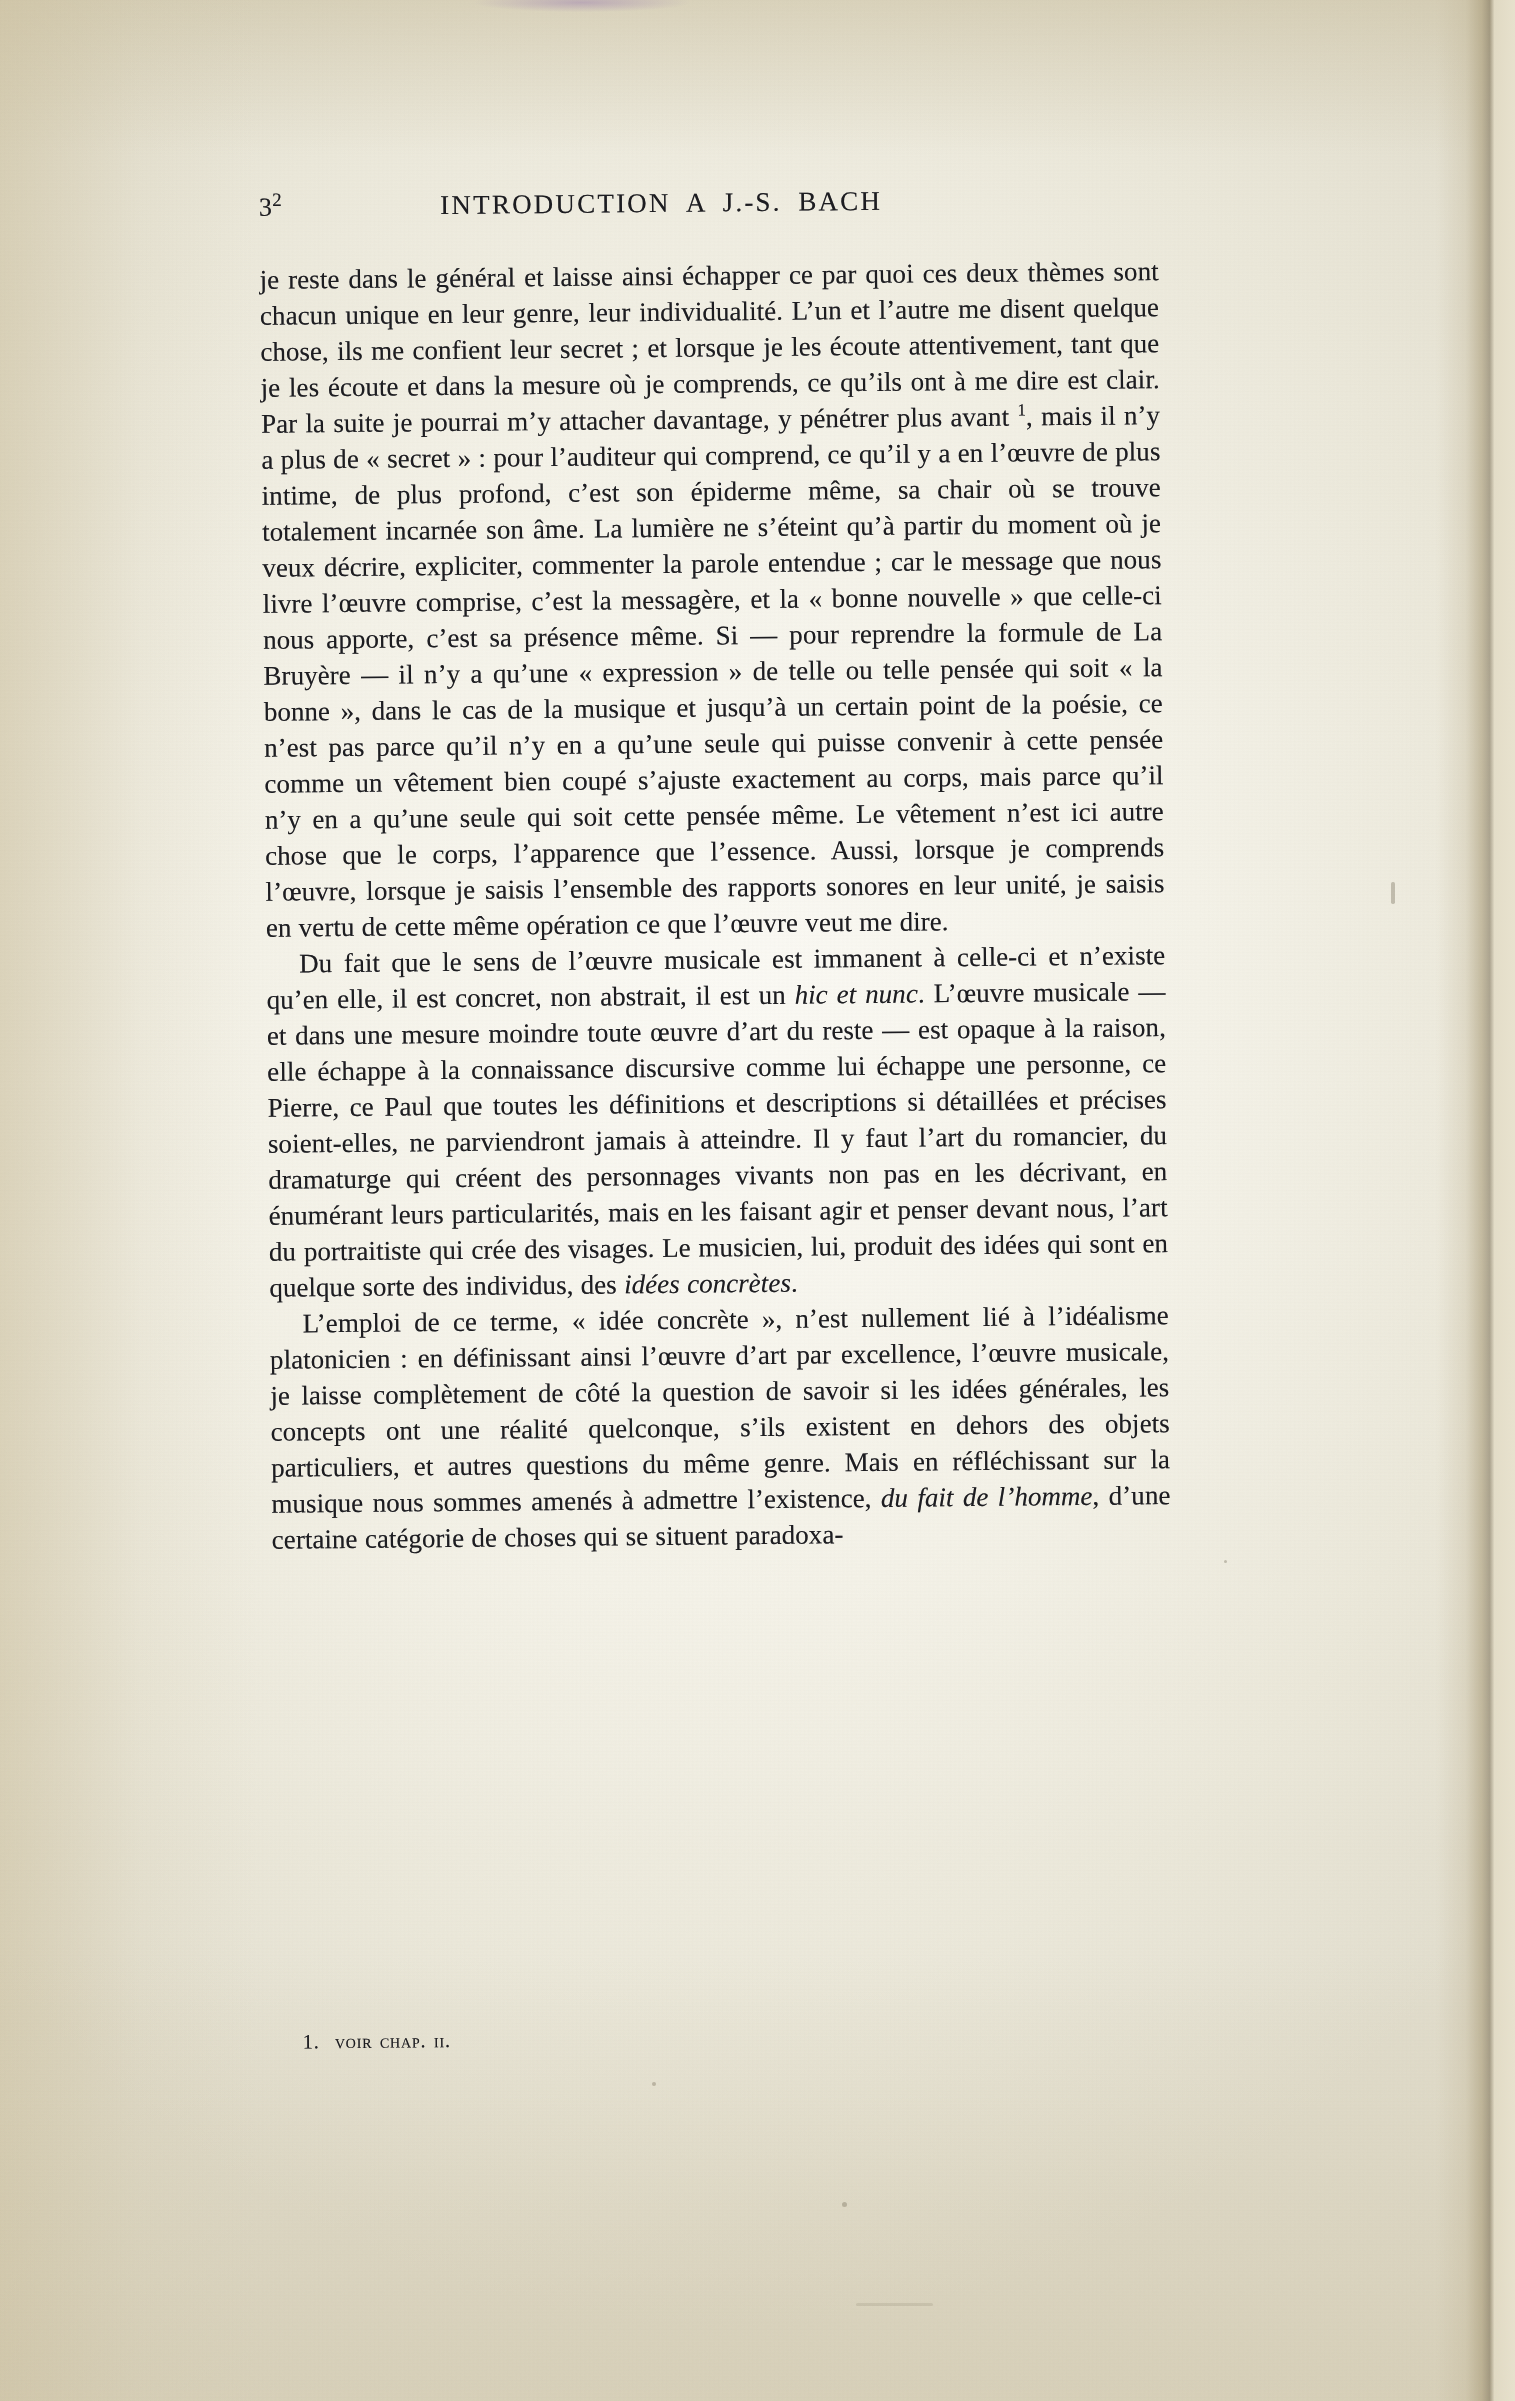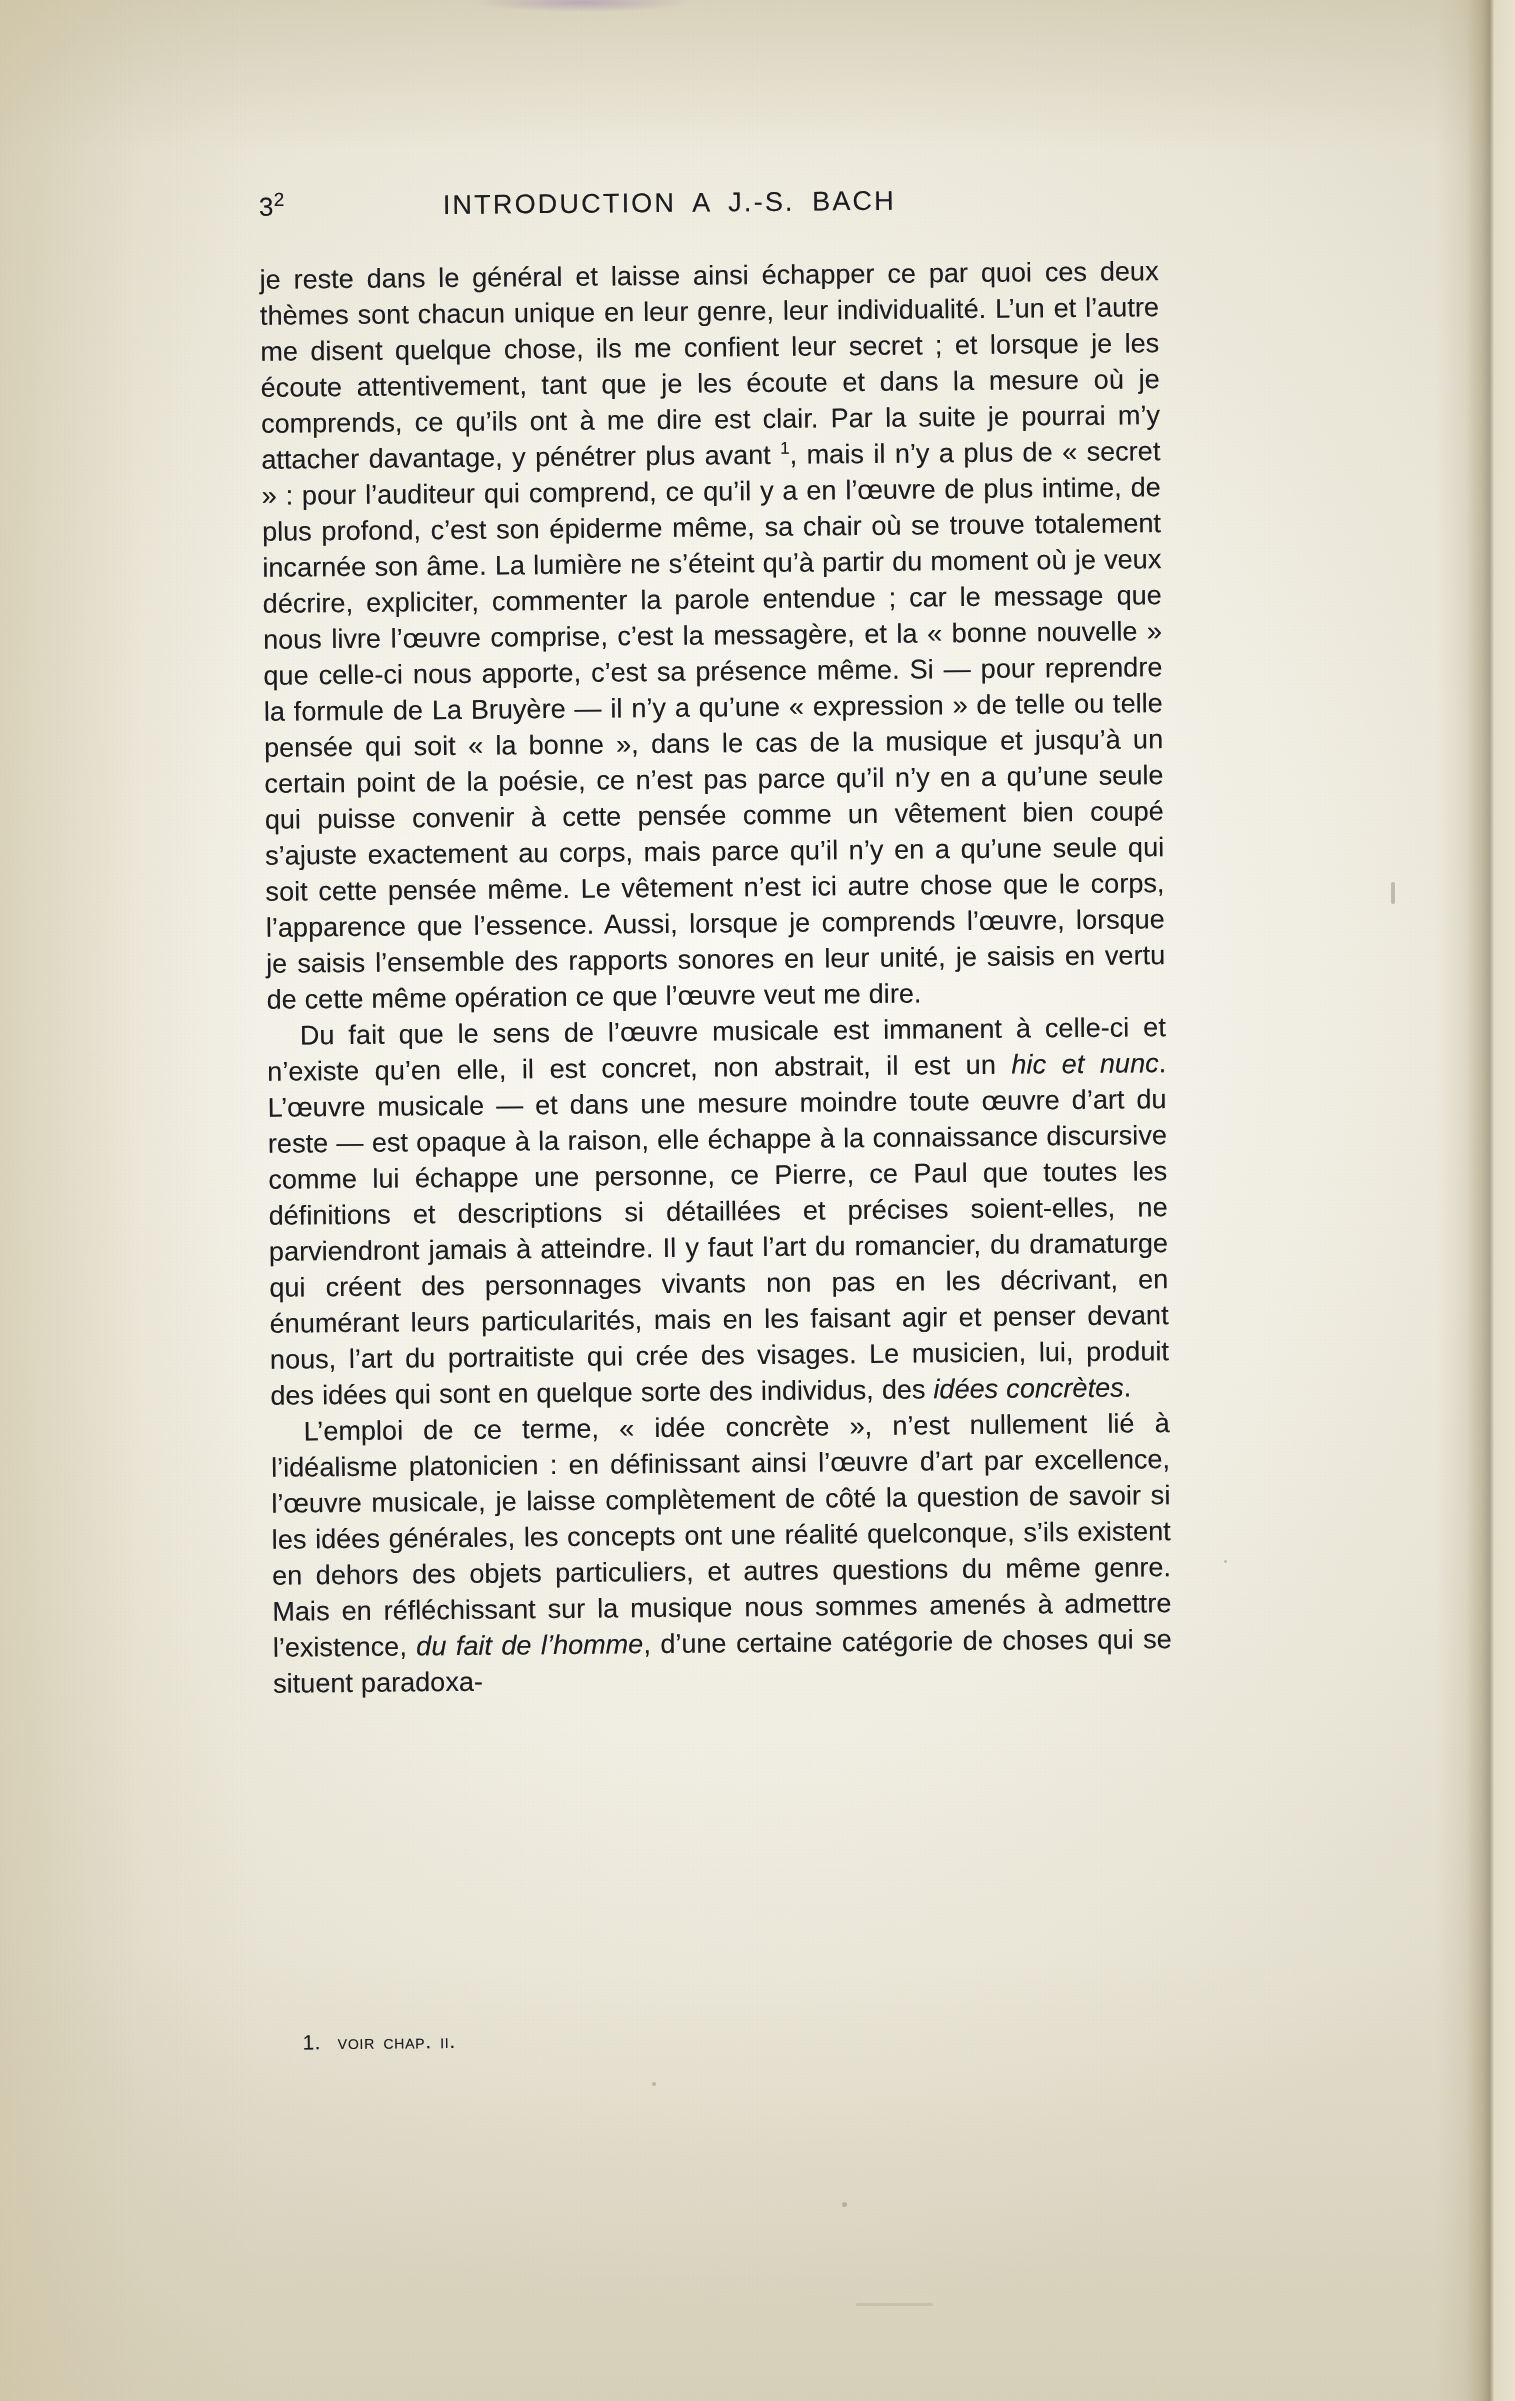--- a/index.html
+++ b/index.html
@@ -7,21 +7,21 @@
     margin: 0;
     padding: 0;
     background: #8d8d8d;
   }
   .page {
     position: relative;
     width: 1515px;
     height: 2401px;
     overflow: hidden;
     background: #eceadf;
-    font-family: Liberation Sans, sans-serif;
+    font-family: Liberation Serif, serif;
     color: #1d1d21;
   }
 
   
   .paper-base {
     position: absolute;
     inset: 0;
     background:
       radial-gradient(ellipse 70% 55% at 48% 42%, #fbfaf5 0%, #f4f2e8 45%, #ebe8da 75%, #e2dece 100%);
   }

